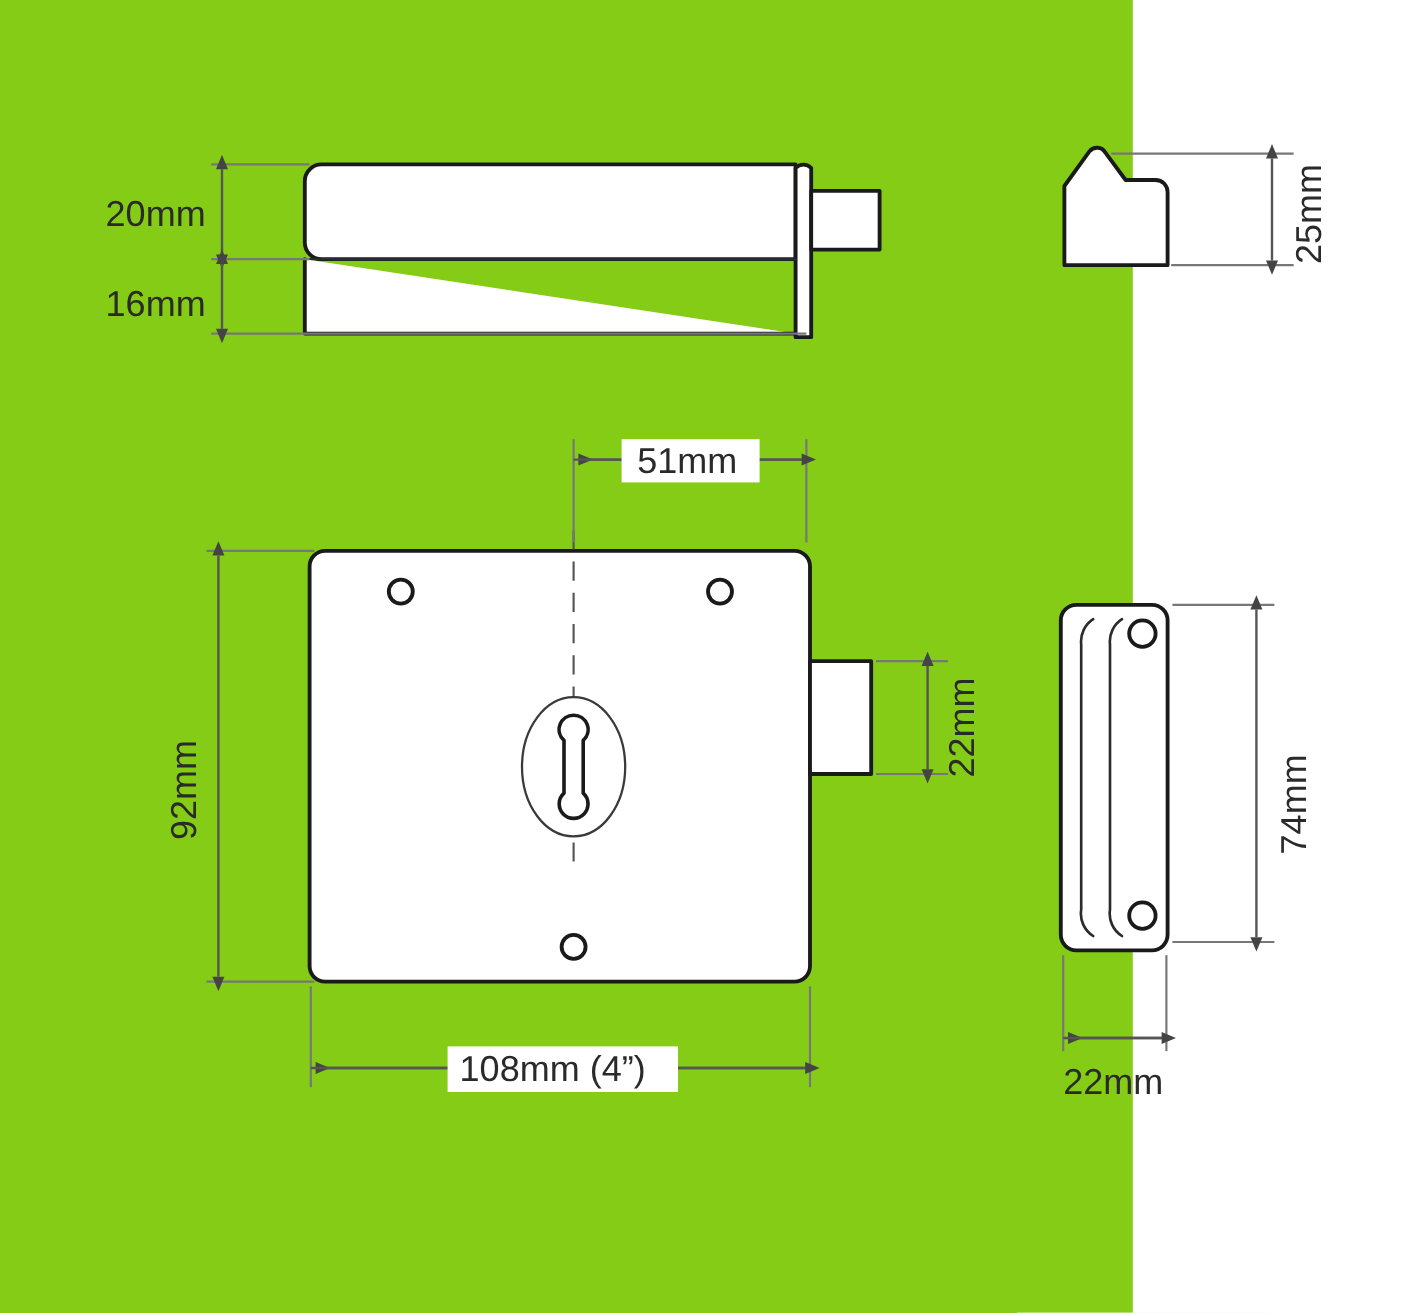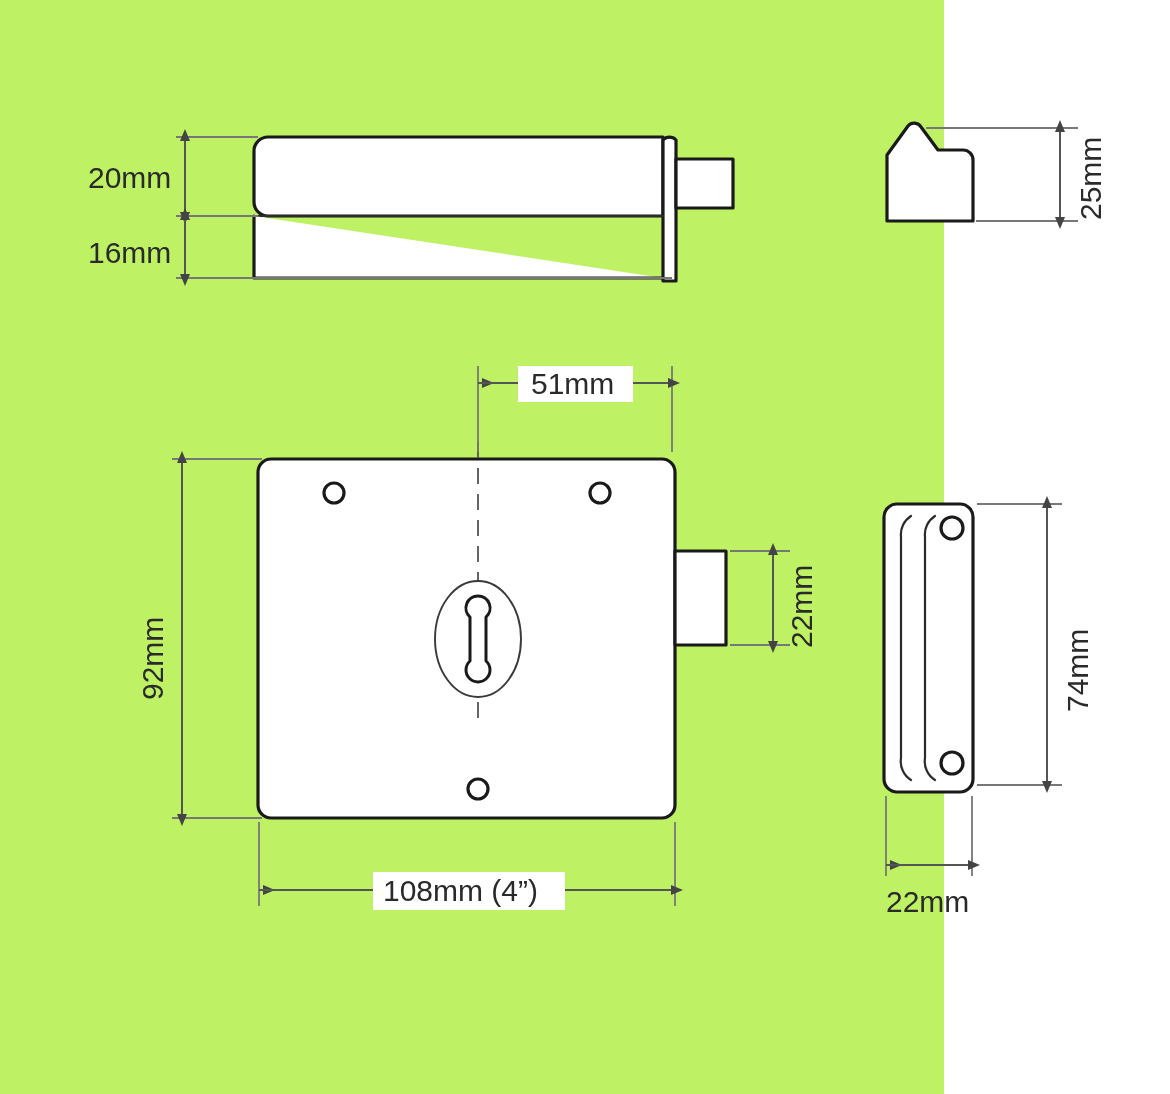--- a/index.html
+++ b/index.html
@@ -10,21 +10,21 @@
   body {
     width: 1170px;
     height: 1094px;
     font-family: "Liberation Sans", sans-serif;
     overflow: hidden;
   }
   #drawing-root {
     position: relative;
     width: 944px;
     height: 1094px;
-    background: #bef264;
+    background: #84cc16;
   }
   svg#tech-drawing {
     display: block;
     width: 1170px;
     height: 1094px;
   }
   .part-outline {
     fill: #ffffff;
     stroke: #1a1a1a;
     stroke-width: 3.2;

